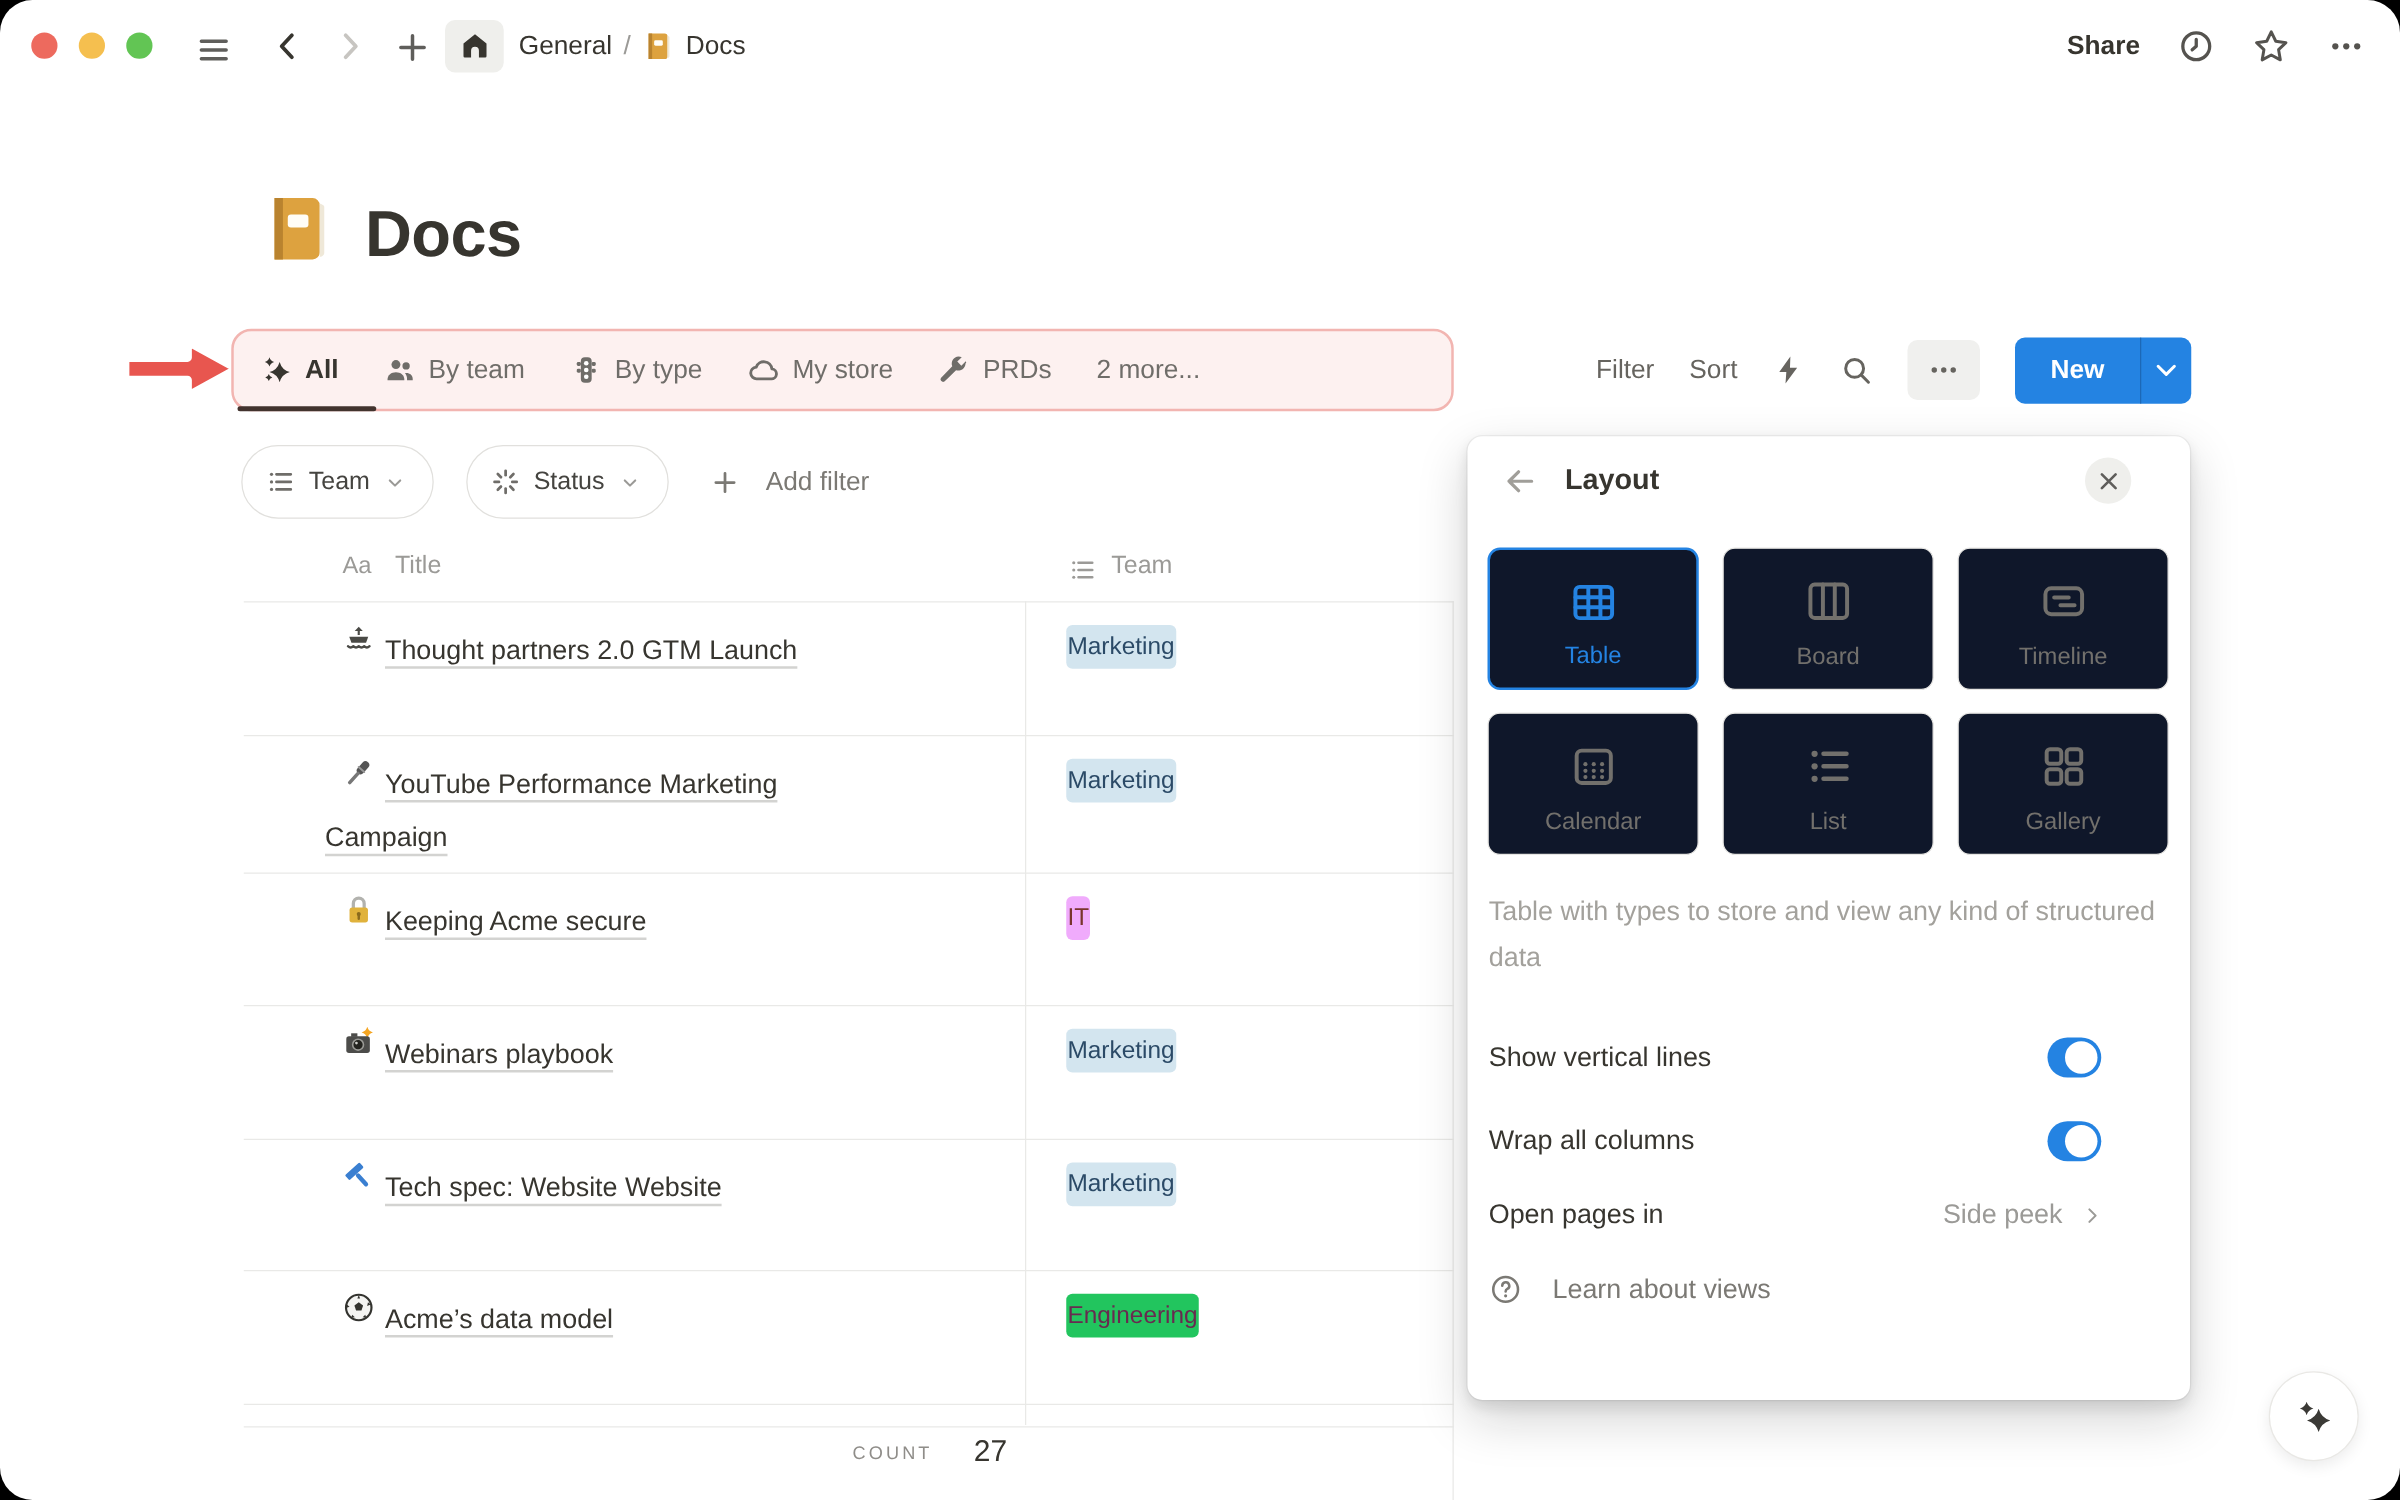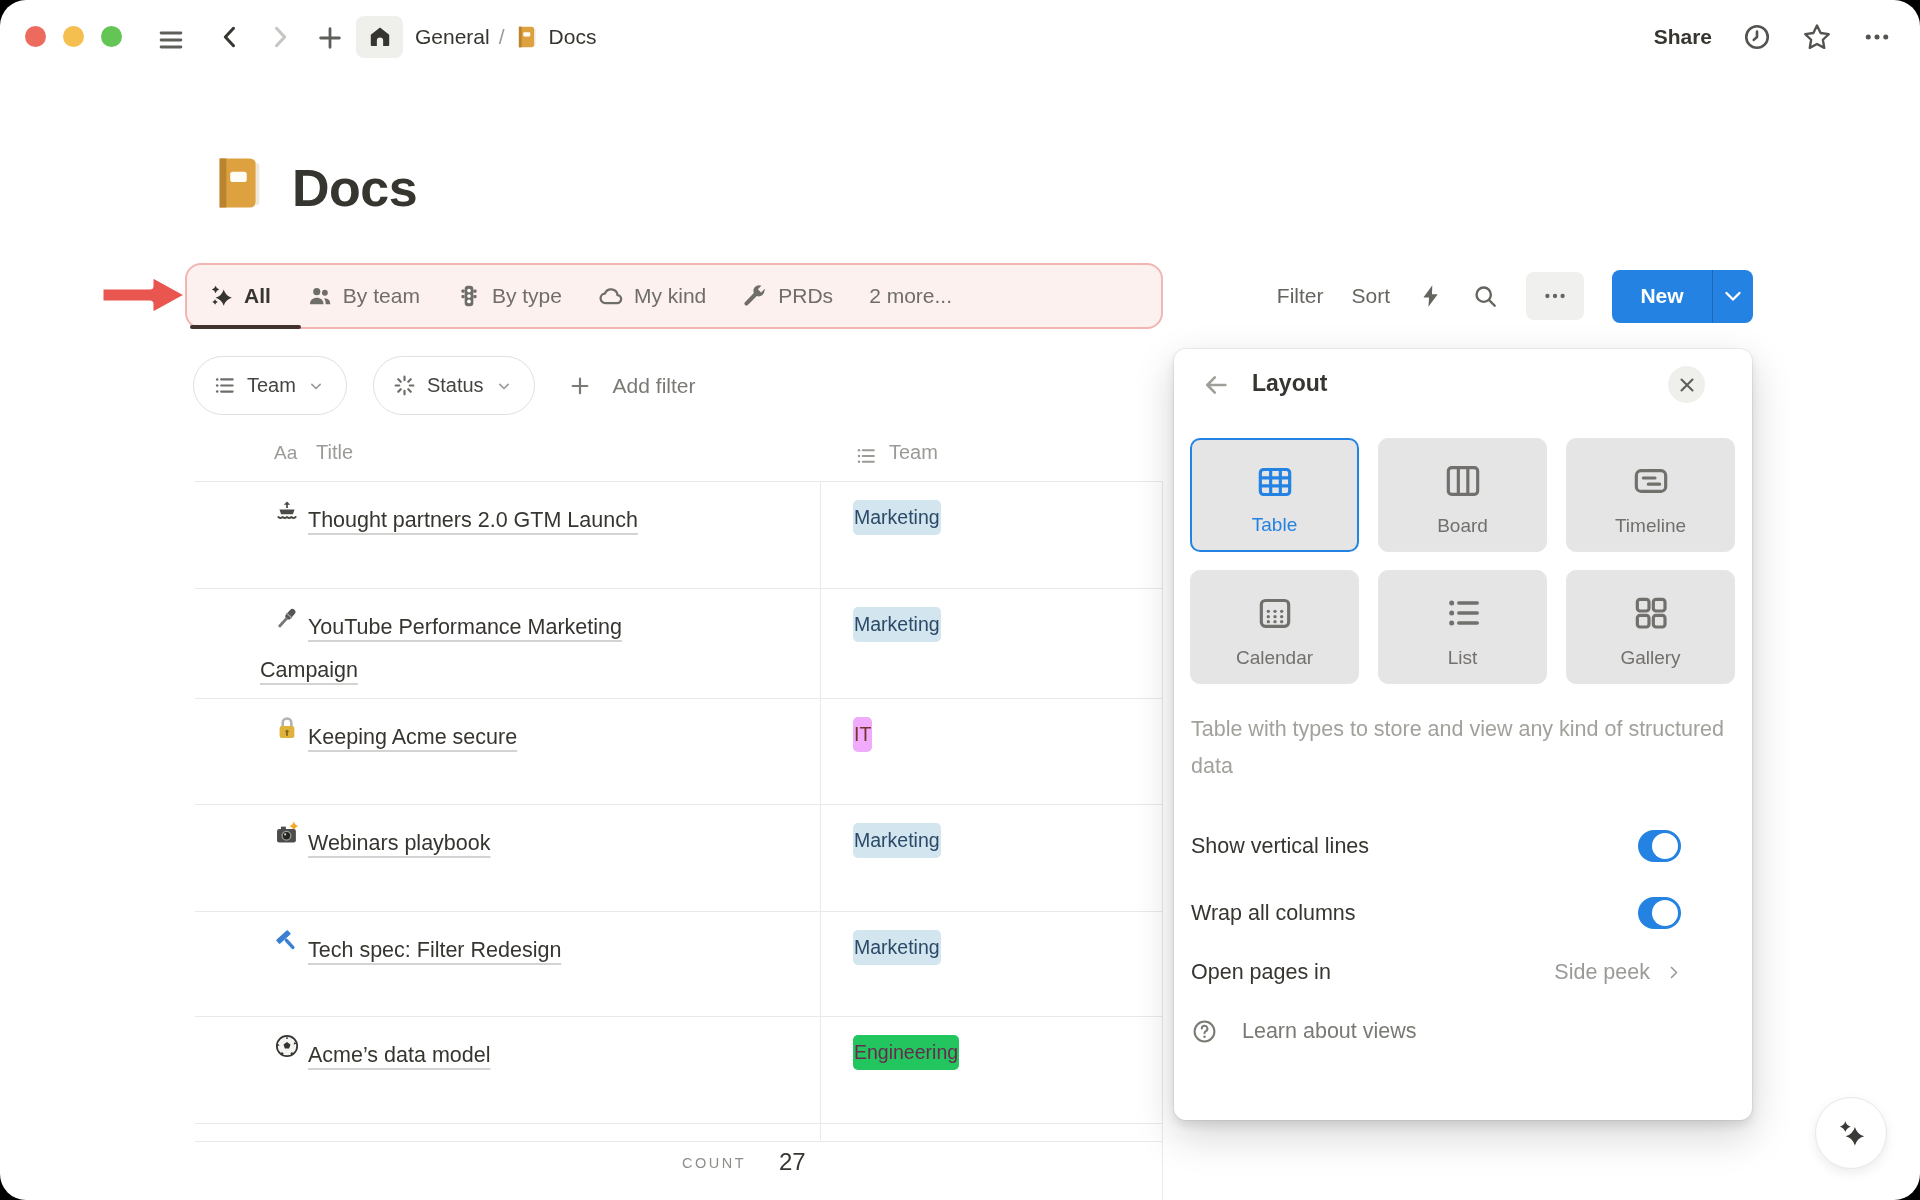--- a/index.html
+++ b/index.html
@@ -79,21 +79,21 @@
   .panel{left:1174px;top:349px;width:578px;height:771px;background:#fff;border-radius:12px;
          box-shadow:0 0 0 1px rgba(15,15,15,.05),0 5px 10px rgba(15,15,15,.1),
                     0 15px 40px rgba(15,15,15,.18);}
   .p-back{position:absolute;left:28px;top:22px;color:#a09e99;}
   .p-title{position:absolute;left:78px;top:21px;font-size:23px;font-weight:700;}
   .p-close{position:absolute;left:494px;top:17px;width:37px;height:37px;border-radius:50%;
            background:#efefec;display:flex;align-items:center;justify-content:center;color:#5f5e5b;}
   .cards{position:absolute;left:16px;top:89px;width:546px;display:grid;
          grid-template-columns:repeat(3,169px);grid-auto-rows:114px;gap:18px 19px;}
   .card{border:1px solid #e7e6e3;border-radius:10px;box-sizing:border-box;position:relative;
-        color:#72706c;background:#e5e5e5;}
+        color:#72706c;background:#0f172a;}
   .card.selected{border:2px solid #2483e2;color:#2483e2;}
   .card .c-ic{position:absolute;left:50%;top:22px;transform:translateX(-50%);}
   .card .c-label{position:absolute;left:0;right:0;bottom:14px;text-align:center;font-size:19px;}
   .card.selected .c-label{font-weight:500;}
   .p-desc{position:absolute;left:17px;top:362px;width:535px;font-size:21.5px;line-height:37px;
           color:#a3a19c;}
   .setting{position:absolute;left:17px;width:545px;height:46px;}
   .s-label{position:absolute;left:0;top:50%;transform:translateY(-50%);font-size:21.5px;
            color:#37352f;}
   .toggle{position:absolute;right:55px;top:50%;transform:translateY(-50%);width:43px;height:32px;
@@ -224,21 +224,21 @@
           </svg>
         </span>
         <span>By type</span>
       </div>
       <div class="tab">
         <span class="ticon">
           <svg width="26" height="26" viewBox="0 0 24 24" fill="none" stroke="currentColor" stroke-width="1.9" stroke-linecap="round" stroke-linejoin="round">
             <path d="M7 18.5a4.3 4.3 0 0 1-.6-8.6 6 6 0 0 1 11.6 1.3 3.6 3.6 0 0 1-.6 7.3z" stroke-width="2.1"></path>
           </svg>
         </span>
-        <span>My kind</span>
+        <span>My store</span>
       </div>
       <div class="tab">
         <span class="ticon">
           <svg width="26" height="26" viewBox="0 0 24 24" fill="none" stroke="currentColor" stroke-width="1.9" stroke-linecap="round" stroke-linejoin="round">
             <path d="M20.7 7a5.3 5.3 0 0 1-7 5.1l-6.2 6.2-2.4 2.2a1.9 1.9 0 0 1-2.6-2.6l8.4-8.6A5.3 5.3 0 0 1 15.5 2c.9 0 1.7.2 2.4.5l-3.3 3.3 3 3 3.3-3.3c.3.7.5 1.6-.2 1.5z" fill="currentColor" stroke="none"></path>
           </svg>
         </span>
         <span>PRDs</span>
       </div>
       <div class="tab">
@@ -397,21 +397,21 @@
         </div>
         <div class="t-row" style="height: 105px;">
           <span class="row-icon">
             <svg width="26" height="26" viewBox="0 0 24 24" fill="none" stroke="currentColor" stroke-width="1.9" stroke-linecap="round" stroke-linejoin="round">
               <g transform="rotate(-42 12 12)" stroke="none" fill="#3a7fd1">
                 <path d="M5.8 4.6h12.4a1 1 0 0 1 1 1v3a1 1 0 0 1-1 1H5.8a1 1 0 0 1-1-1v-3a1 1 0 0 1 1-1z"></path>
                 <rect x="10.4" y="9.6" width="3.2" height="12" rx="1.6"></rect>
               </g>
             </svg>
           </span>
-          <span class="row-title">Tech spec: Filter Redesign</span>
+          <span class="row-title">Tech spec: Website Website</span>
           <span class="row-tag" style="background:#d3e5ef;color:#2b4a67">Marketing</span>
         </div>
         <div class="t-row" style="height: 107px;">
           <span class="row-icon">
             <svg width="26" height="26" viewBox="0 0 24 24" fill="none" stroke="currentColor" stroke-width="1.9" stroke-linecap="round" stroke-linejoin="round">
               <circle cx="12" cy="12" r="9.4" fill="#f4f4f2" stroke="#33332f" stroke-width="1.6"></circle>
               <g stroke="none" fill="#33332f">
                 <path d="M12 8.2l3.2 2.3-1.2 3.8H10l-1.2-3.8z"></path>
                 <path d="M12 2.8l1 2.6h-2z"></path>
                 <path d="M20.8 9.8l-2.6 1 .6-2.6z"></path>

